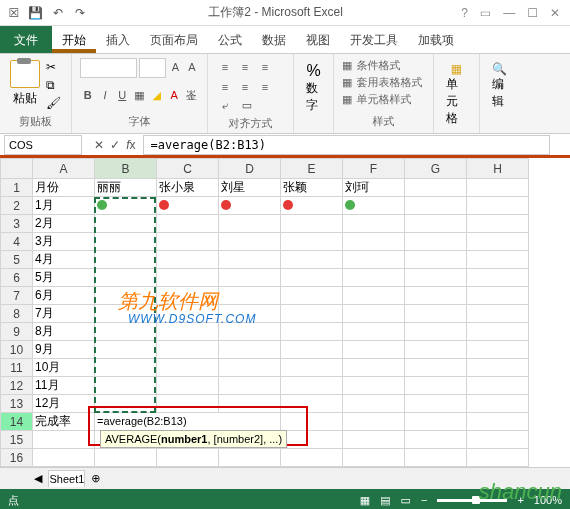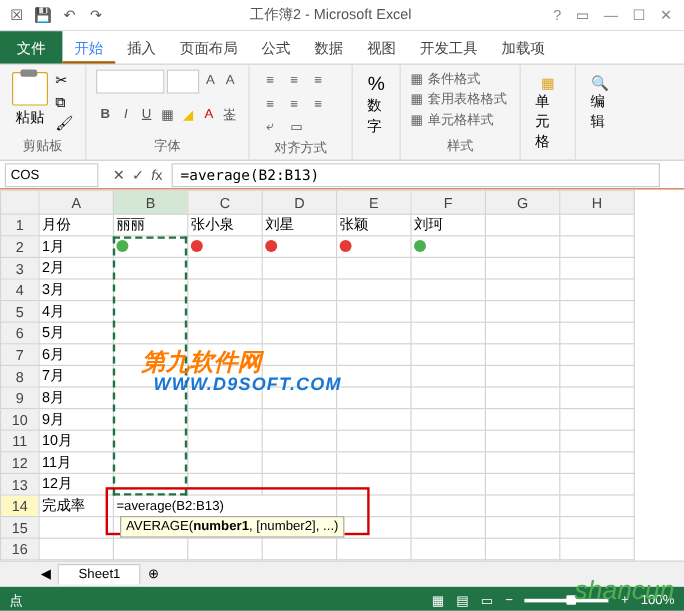--- a/index.html
+++ b/index.html
@@ -4,65 +4,65 @@
 <style>
 *{box-sizing:border-box;margin:0;padding:0;font-family:"Microsoft YaHei",SimSun,sans-serif}
 body{background:#fff;width:570px;height:509px;overflow:hidden;position:relative;font-size:12px}
 .titlebar{height:26px;background:#fff;display:flex;align-items:center;padding:0 4px;gap:2px;border-bottom:1px solid #ddd}
 .qat-icon{width:20px;height:20px;display:flex;align-items:center;justify-content:center;color:#555}
 .title-text{flex:1;text-align:center;color:#555;font-size:12px}
 .win-controls{display:flex;gap:12px;color:#888;padding-right:6px}
 .ribbon-tabs{height:28px;background:#fff;display:flex;border-bottom:1px solid #ccc}
 .file-tab{background:#217346;color:#fff;padding:6px 14px;font-size:12px}
 .tab{padding:6px 10px;color:#444;font-size:12px;cursor:pointer}
-.tab.active{color:#3b82f6;border-bottom:2px solid #a16207}
+.tab.active{color:#000000;border-bottom:4px solid #a16207}
 .ribbon{height:80px;background:#f5f5f5;border-bottom:1px solid #ccc;display:flex;position:relative}
 .ribbon-group{border-right:1px solid #ddd;padding:4px 8px;display:flex;flex-direction:column;justify-content:space-between;position:relative}
 .ribbon-group-label{font-size:11px;color:#666;text-align:center;padding-top:2px}
 .paste-btn{display:flex;flex-direction:column;align-items:center;gap:2px;padding:2px}
 .paste-icon{width:30px;height:28px;background:#fff;border:1px solid #daa520;border-radius:2px;position:relative}
 .paste-icon::before{content:"";position:absolute;top:-3px;left:6px;width:14px;height:6px;background:#888;border-radius:2px}
 .clip-icons{display:flex;flex-direction:column;gap:4px;padding:2px 4px}
 .font-group{flex-direction:column;gap:6px}
 .font-row{display:flex;gap:2px}
 .font-box{width:68px;height:20px;border:1px solid #ccc;background:#fff;font-size:10px;display:flex;align-items:center;padding:0 4px;color:#aaa}
 .size-box{width:32px;height:20px;border:1px solid #ccc;background:#fff;font-size:10px;display:flex;align-items:center;padding:0 4px;color:#aaa}
 .mini-btn{width:18px;height:18px;display:flex;align-items:center;justify-content:center;color:#555;font-size:11px}
 .align-grid{display:grid;grid-template-columns:repeat(3,18px);gap:2px}
 .align-grid .mini-btn{border:none}
 .num-btn{display:flex;flex-direction:column;align-items:center;padding:4px}
 .styles-col{display:flex;flex-direction:column;gap:2px;font-size:11px;color:#666}
 .styles-col div{display:flex;align-items:center;gap:4px}
 .cells-btn,.edit-btn{display:flex;flex-direction:column;align-items:center;padding:4px}
-.namebox-row{height:24px;display:flex;align-items:center;border-bottom:1px solid #c2410c;background:#fff}
+.namebox-row{height:24px;display:flex;align-items:center;border-bottom:3px solid #c2410c;background:#fff}
 .namebox{width:78px;height:20px;border:1px solid #ccc;margin:0 4px;padding:0 4px;font-size:11px;display:flex;align-items:center}
 .fx-btns{display:flex;gap:6px;padding:0 8px;color:#555}
 .formula-bar{flex:1;border:1px solid #ccc;height:20px;padding:0 6px;font-family:monospace;font-size:12px;display:flex;align-items:center;margin-right:20px}
 .grid-area{position:relative;background:#fff}
 table{border-collapse:collapse;table-layout:fixed}
 th,td{border:1px solid #d4d4d4;height:18px;font-size:12px;padding:0;text-align:center;overflow:hidden;white-space:nowrap}
 .col-hdr{background:#f0f0f0;color:#444;font-weight:normal;width:62px;height:20px}
 .row-hdr{background:#f0f0f0;color:#444;width:32px;text-align:center}
 .corner{background:#f0f0f0;width:32px}
 td.data{background:#fff;text-align:left;padding-left:2px}
 td.data.center{text-align:left}
 .sel-range{background:#eef4ee}
 .marquee{position:absolute;border:2px dashed #217346;pointer-events:none}
 .dot{width:10px;height:10px;border-radius:50%;display:inline-block}
 .dot.green{background:#4caf50}
 .dot.red{background:#e53935}
 .formula-cell{font-family:monospace;font-size:11px;text-align:left;padding-left:2px}
 .redbox{position:absolute;border:2px solid #d40000;pointer-events:none}
 .tooltip{position:absolute;background:#ffffe1;border:1px solid #aaa;font-size:11px;padding:2px 4px;font-family:sans-serif}
-.watermark{position:absolute;pointer-events:none;font-weight:bold;font-style:italic}
+.watermark{position:absolute;pointer-events:none;font-weight:normal;font-style:italic}
 .wm1{color:#ff7b00;font-size:20px}
-.wm2{color:#1976d2;font-size:15px;letter-spacing:1px}
+.wm2{color:#1976d2;font-size:12px;letter-spacing:1px}
 .wm3{color:#4caf50;font-size:22px;font-weight:normal}
 .sheet-tabs{height:22px;border-top:1px solid #ccc;display:flex;align-items:center;background:#f0f0f0;font-size:11px;padding-left:34px;gap:6px}
-.sheet-tab{background:#fff;border:1px solid #ccc;border-bottom:none;padding:2px 16px}
+.sheet-tab{background:#fff;border:1px solid #ccc;border-bottom:none;padding:2px 0}
 .status-bar{height:22px;background:#217346;color:#fff;display:flex;align-items:center;padding:0 8px;font-size:11px;justify-content:space-between}
 .sb-right{display:flex;gap:10px;align-items:center}
 .slider{width:70px;height:3px;background:#fff;position:relative}
 .slider::after{content:"";position:absolute;left:50%;top:-3px;width:8px;height:8px;background:#fff;border-radius:1px}
 </style>
 </head>
 <body>
 
 <div class="titlebar">
   <span class="qat-icon">☒</span>
@@ -343,21 +343,21 @@
           <td class="data">12月</td>
           <td class="data sel-range"></td>
           <td class="data"></td>
           <td class="data"></td>
           <td class="data"></td>
           <td class="data"></td>
           <td class="data"></td>
           <td class="data"></td>
         </tr>
   <tr>
-          <td class="row-hdr" style="background:#fef9c3">14</td>
+          <td class="row-hdr" style="background:#86efac">14</td>
           <td class="data">完成率</td>
           <td class="data formula-cell" colspan="3" style="overflow:visible"><span>=average(B2:B13)</span></td>
           <td class="data"></td>
           <td class="data"></td>
           <td class="data"></td>
           <td class="data"></td>
         </tr>
   <tr>
           <td class="row-hdr">15</td>
           <td class="data"></td>

